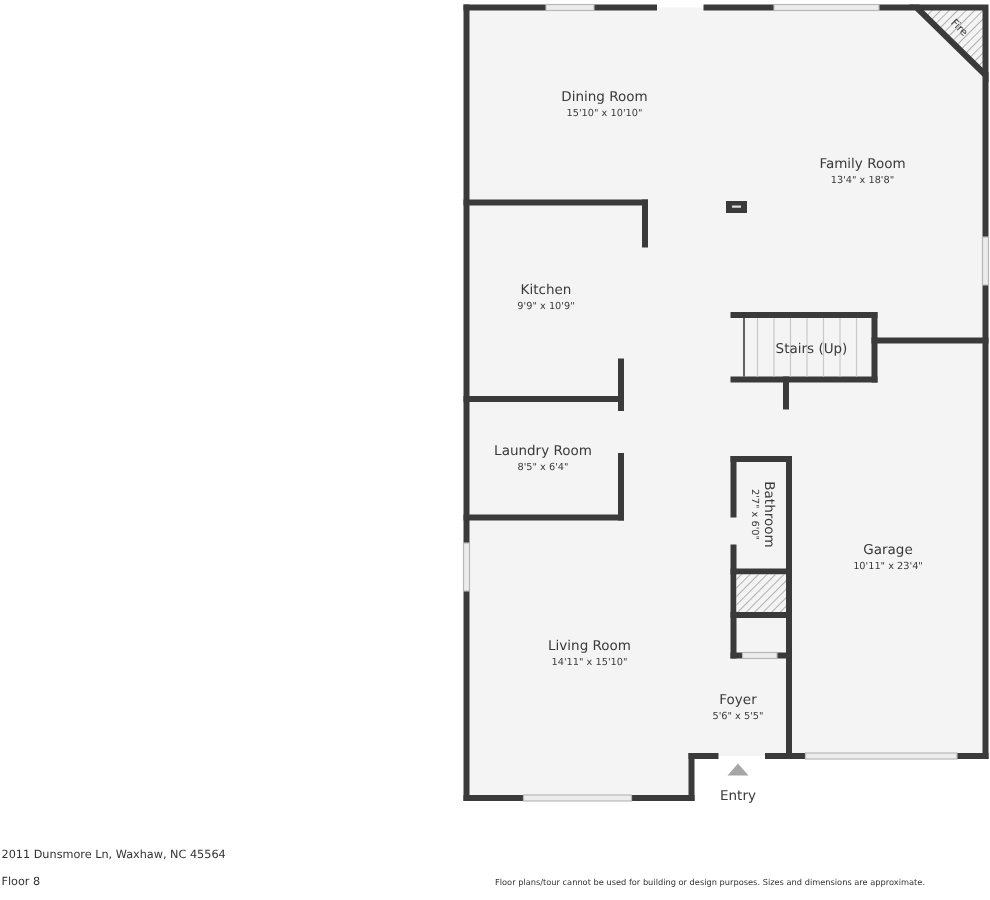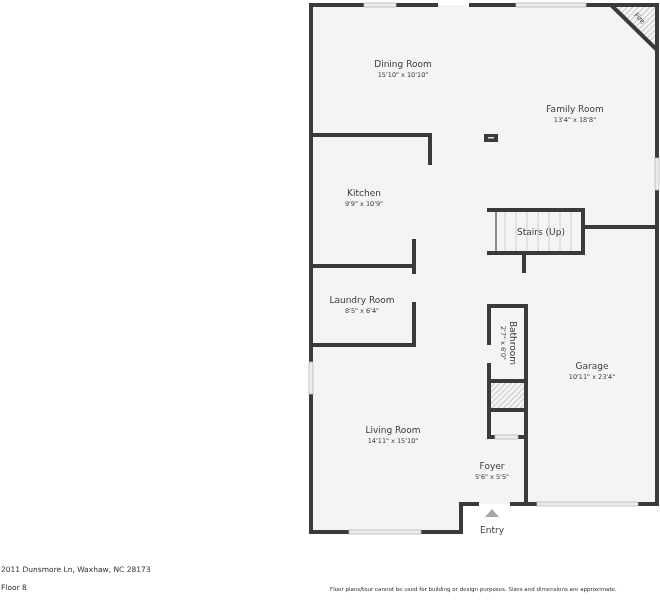--- a/index.html
+++ b/index.html
@@ -133,15 +133,15 @@
   </g>
   <g>
     <text class="room-name" x="492" y="469">Foyer</text>
     <text class="room-dim" x="492" y="479">5'6" x 5'5"</text>
   </g>
 
   <polygon points="492,509 485,517 499,517" fill="#a6a6a6"></polygon>
   <text class="room-name" x="492" y="533">Entry</text>
 </svg>
 
-<div class="footer-address">2011 Dunsmore Ln, Waxhaw, NC 28173</div>
+<div class="footer-address">2011 Dunsmore Ln, Waxhaw, NC 45564</div>
 <div class="footer-floor">Floor 8</div>
 <div class="footer-disclaimer">Floor plans/tour cannot be used for building or design purposes. Sizes and dimensions are approximate.</div>
 
 </body></html>

